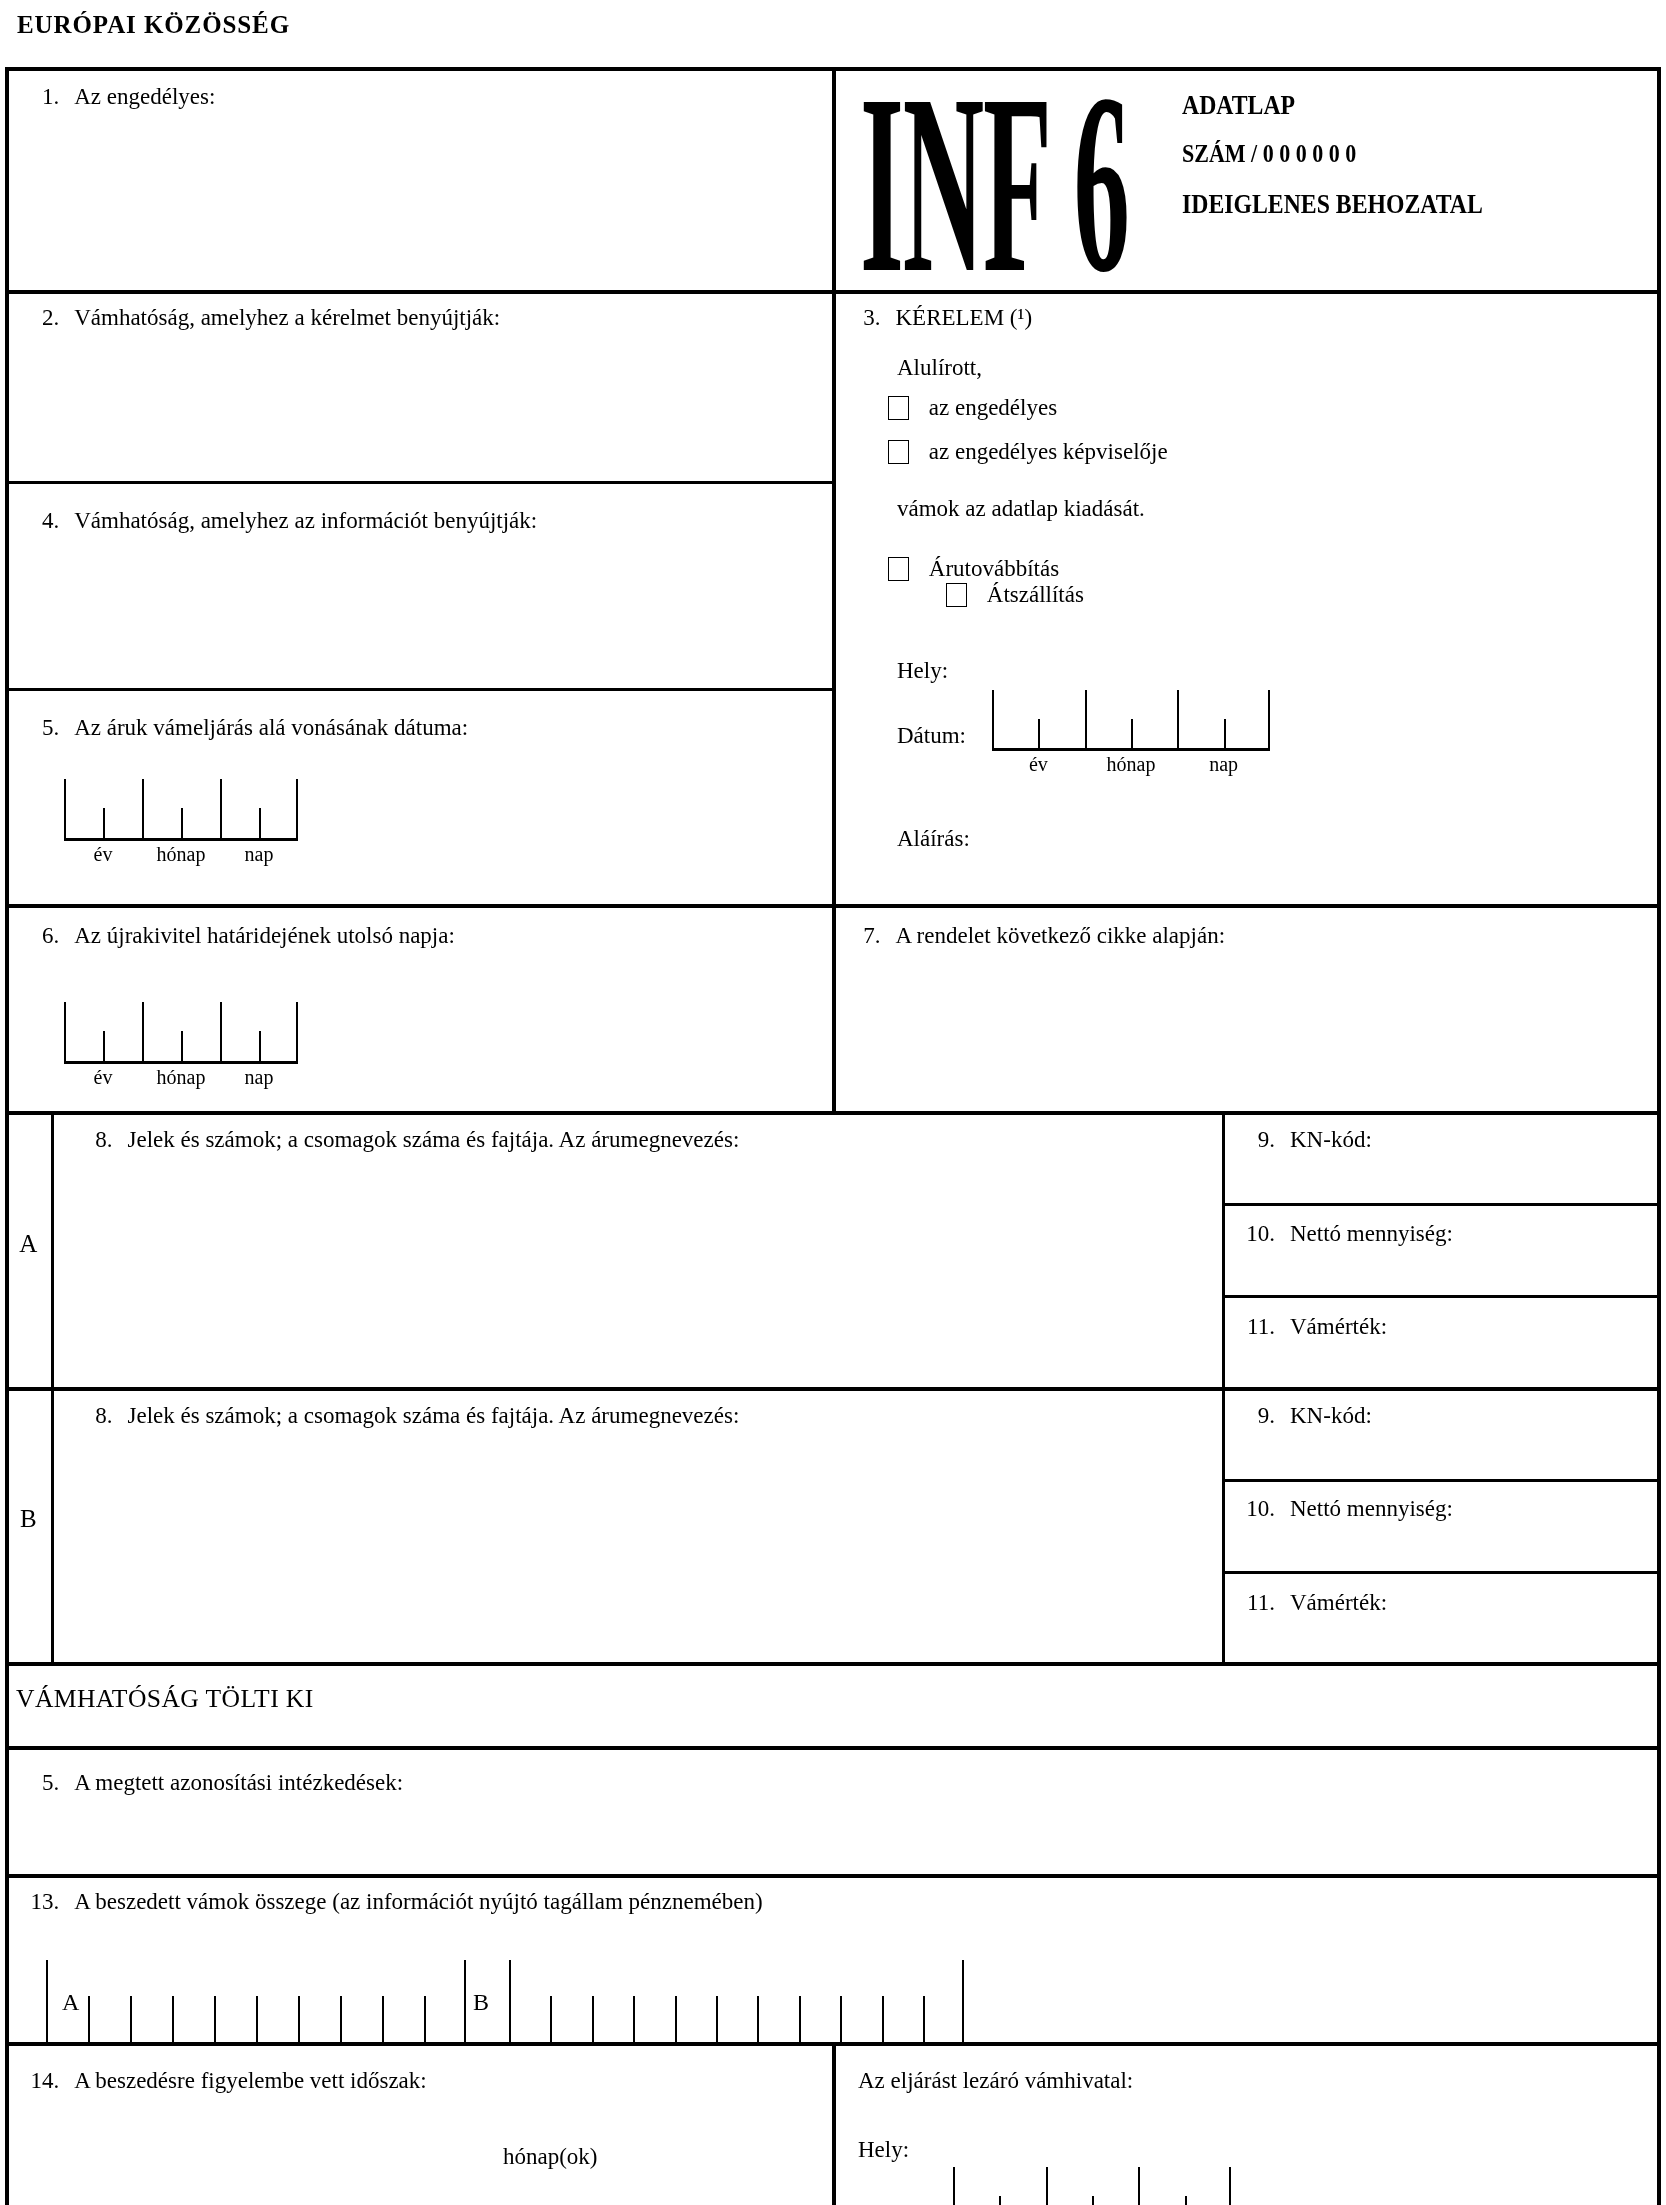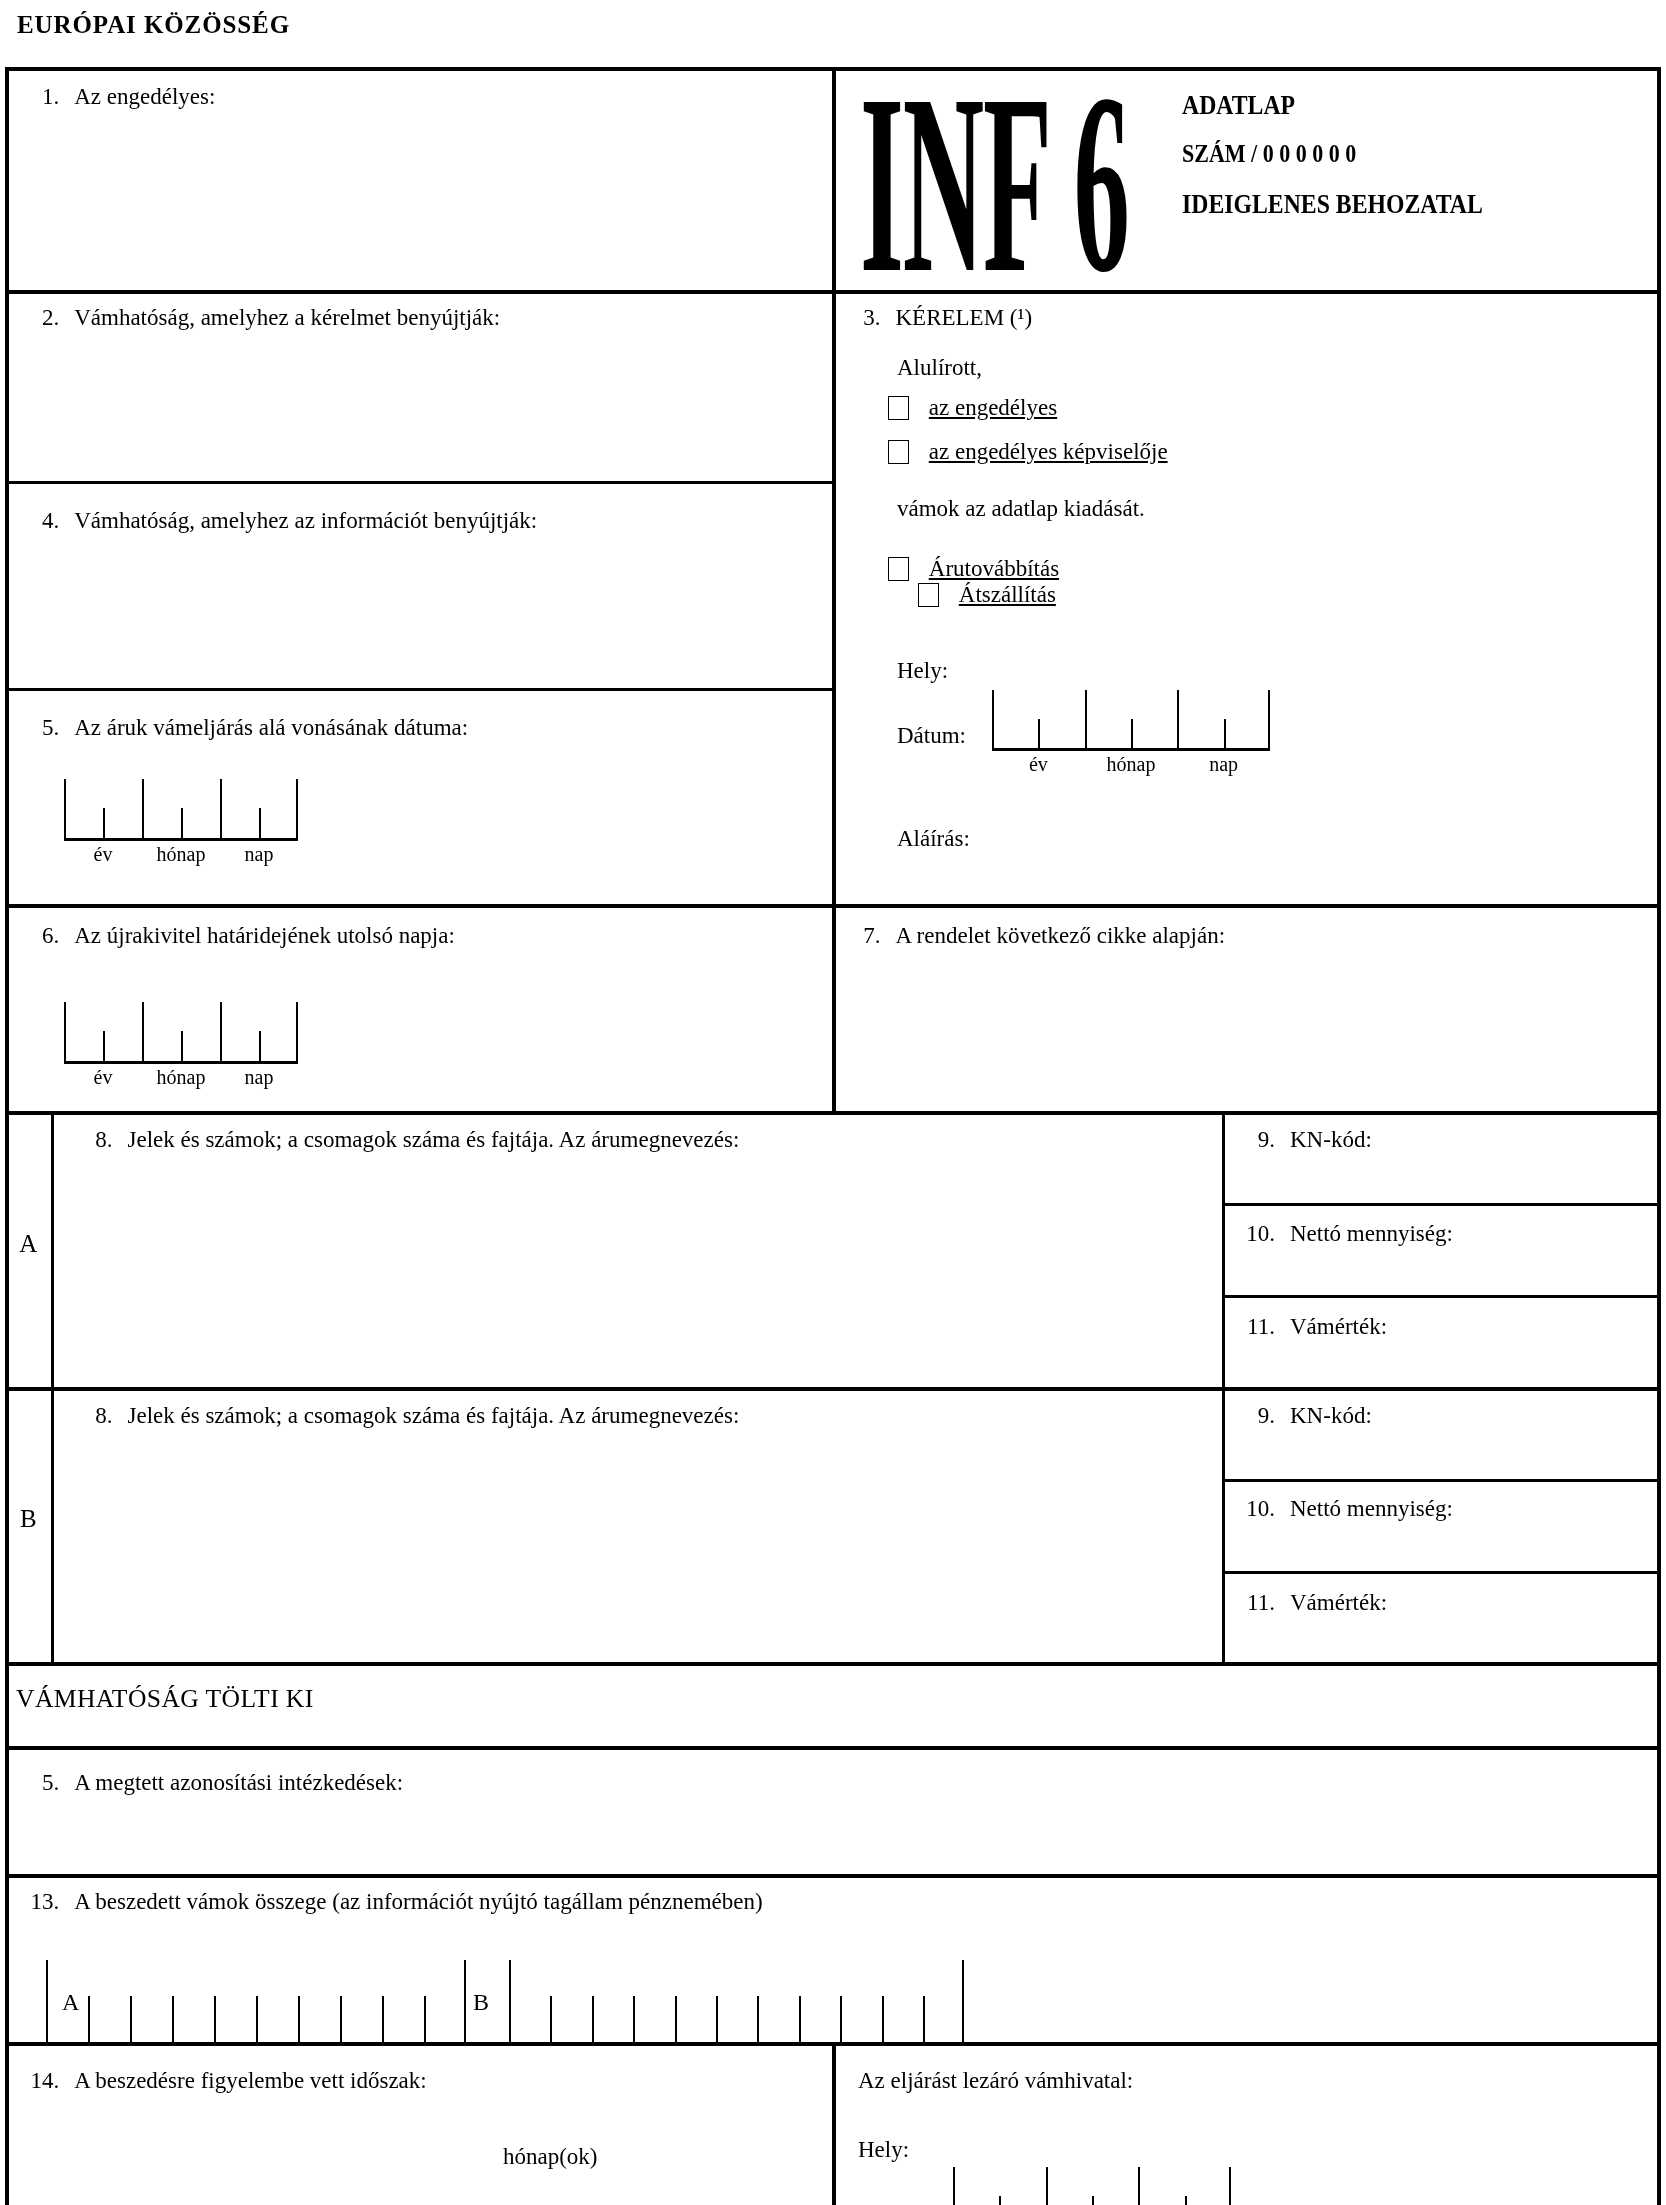--- a/index.html
+++ b/index.html
@@ -5,21 +5,21 @@
   html,body{margin:0;padding:0;background:#fff;}
   #page{position:relative;width:1666px;height:2667px;background:#ffffff;
         font-family:"Liberation Serif","DejaVu Serif",serif;color:#000;overflow:hidden;}
   .t{position:absolute;font-size:23px;line-height:1.15;white-space:nowrap;}
   .flex{position:absolute;display:flex;align-items:flex-start;font-size:23px;line-height:1.15;white-space:nowrap;}
   .num{flex:0 0 auto;text-align:right;}
   .w1{width:26.5px;margin-right:15px;}
   .w2{width:46px;margin-right:15px;}
   .line{position:absolute;background:#000;}
   .box{position:absolute;border:4.4px solid #000;}
-  .cbrow{position:absolute;display:flex;align-items:center;font-size:23px;line-height:1.15;white-space:nowrap;text-decoration:underline;}
+  .cbrow{position:absolute;display:flex;align-items:center;font-size:23px;line-height:1.15;white-space:nowrap;}
   .cb{width:19.4px;height:22px;border:1.3px solid #000;margin-right:19.4px;flex:0 0 auto;background:#fff;}
   .comb{position:absolute;}
   .comb.base{border-bottom:3.1px solid #000;}
   .tick{position:absolute;bottom:0;width:2.2px;background:#000;}
   .comb .lab{position:absolute;top:calc(100% + 6.2px);transform:translateX(-50%);
              font-size:20px;line-height:1;white-space:nowrap;}
   .bold{font-weight:bold;}
   .cond{transform:scaleX(.88);transform-origin:0 0;}
   #inf6-code{position:absolute;left:860px;top:56px;font-size:256px;font-weight:bold;
              line-height:1;letter-spacing:-2.6px;transform:scale(.44,1);transform-origin:0 0;white-space:nowrap;}
@@ -82,21 +82,21 @@
   </div>
   <div class="cbrow" style="left:888px;top:439px;">
     <span class="cb"></span>
     <span>az engedélyes képviselője</span>
   </div>
   <div class="t" style="left:897px;top:496px;">vámok az adatlap kiadását.</div>
   <div class="cbrow" style="left:888px;top:556px;">
     <span class="cb"></span>
     <span>Árutovábbítás</span>
   </div>
-  <div class="cbrow" style="left:908px;top:582px;padding-left:10px;">
+  <div class="cbrow" style="left:936px;top:582px;padding-left:10px;">
     <span class="cb"></span>
     <span>Átszállítás</span>
   </div>
   <div class="t" style="left:897px;top:658px;">Hely:</div>
   <div class="t" style="left:897px;top:723px;">Dátum:</div>
   <div class="comb base" style="left:992px;top:687px;width:278px;height:61px;">
     <span class="lab" style="left:16.667%;">év</span>
     <span class="lab" style="left:50%;">hónap</span>
     <span class="lab" style="left:83.333%;">nap</span>
   <div class="tick" style="left: 0px; height: 58px;"></div>

